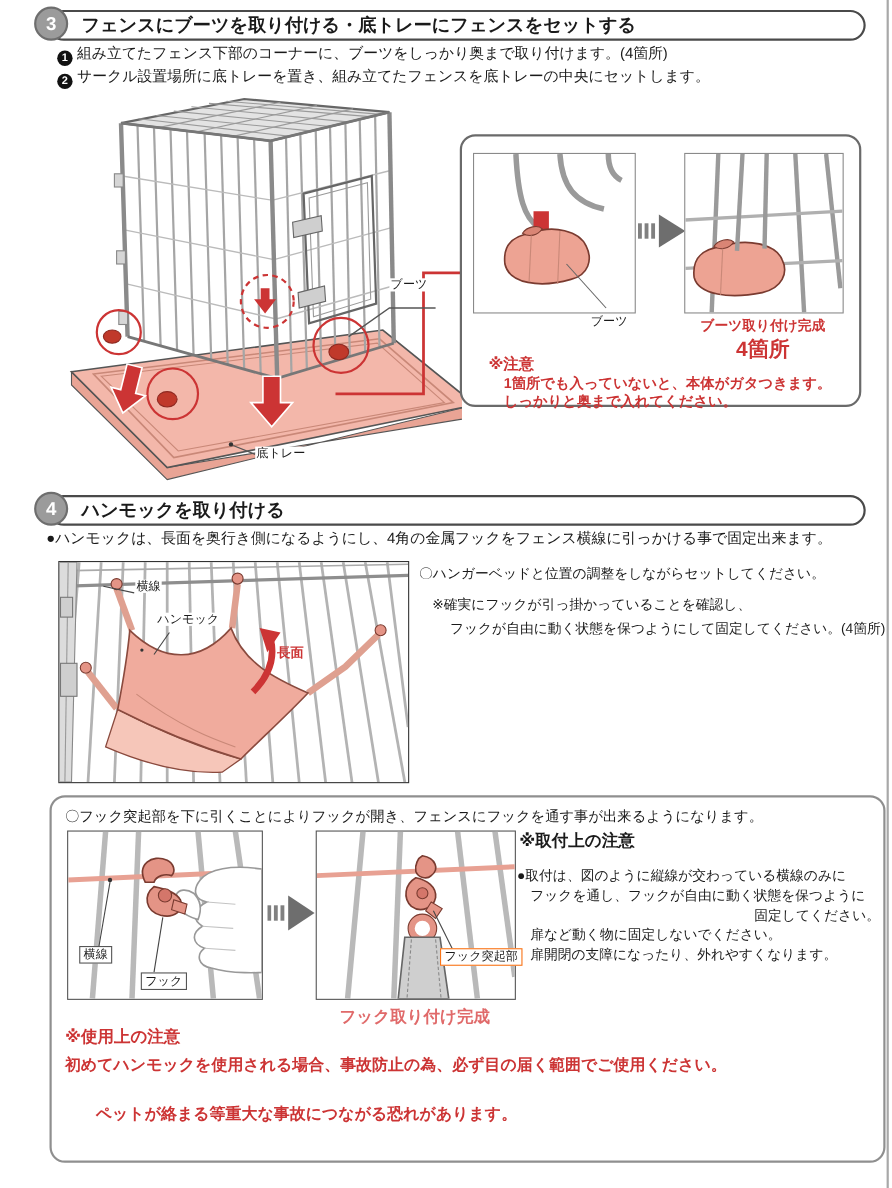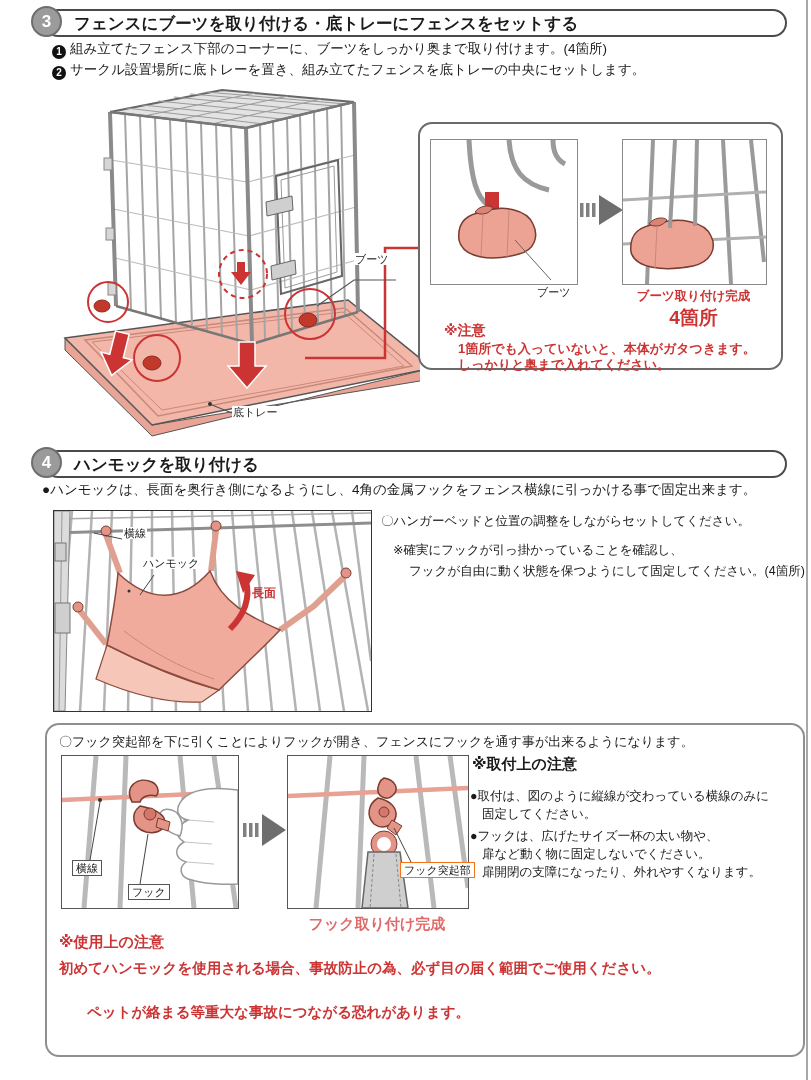--- a/index.html
+++ b/index.html
@@ -305,22 +305,22 @@
       <line x1="108" y1="98" x2="113" y2="152" stroke="#888" stroke-width="1" stroke-dasharray="3,2"></line>
       <line x1="106" y1="72" x2="124" y2="108" stroke="#444" stroke-width="1"></line>
     </svg>
     <span class="abs lbl" style="left:112px;top:106px;border:1px solid #f97316;padding:1px 3px;">フック突起部</span>
   </div>
   <div class="abs pinkred" style="left:240px;top:190px;width:180px;text-align:center;font-size:15px;font-weight:bold;white-space:nowrap;">フック取り付け完成</div>
 
   <div class="abs" style="left:425px;top:30px;font-size:15px;font-weight:bold;">※取付上の注意</div>
   <div class="abs" style="left:423px;top:62px;font-size:12.5px;line-height:18px;width:330px;">
     <div style="white-space:nowrap;">●取付は、図のように縦線が交わっている横線のみに</div>
-    <div style="white-space:nowrap;margin-left:12px;">固定してください。</div>
-    <div style="white-space:nowrap;margin-top:4px;">●フックは、広げたサイズ一杯の太い物や、</div>
+    <div style="white-space:nowrap;margin-left:12px;">フックを通し、フックが自由に動く状態を保つように</div>
+    <div style="white-space:nowrap;margin-left:12px;text-align:right;">固定してください。</div>
     <div style="white-space:nowrap;margin-left:12px;">扉など動く物に固定しないでください。</div>
     <div style="white-space:nowrap;margin-left:12px;">扉開閉の支障になったり、外れやすくなります。</div>
   </div>
 
   <div class="abs red" style="left:12px;top:208px;font-size:15px;font-weight:bold;">※使用上の注意</div>
   <div class="abs red warnline" style="left:12px;top:234px;">初めてハンモックを使用される場合、事故防止の為、必ず目の届く範囲でご使用ください。</div>
   <div class="abs red warnline" style="left:12px;top:278px;margin-left:28px;">ペットが絡まる等重大な事故につながる恐れがあります。</div>
 </div>
 
 <div class="abs" style="left:806px;top:0;width:2px;height:1080px;background:#a8a8a8;"></div>

